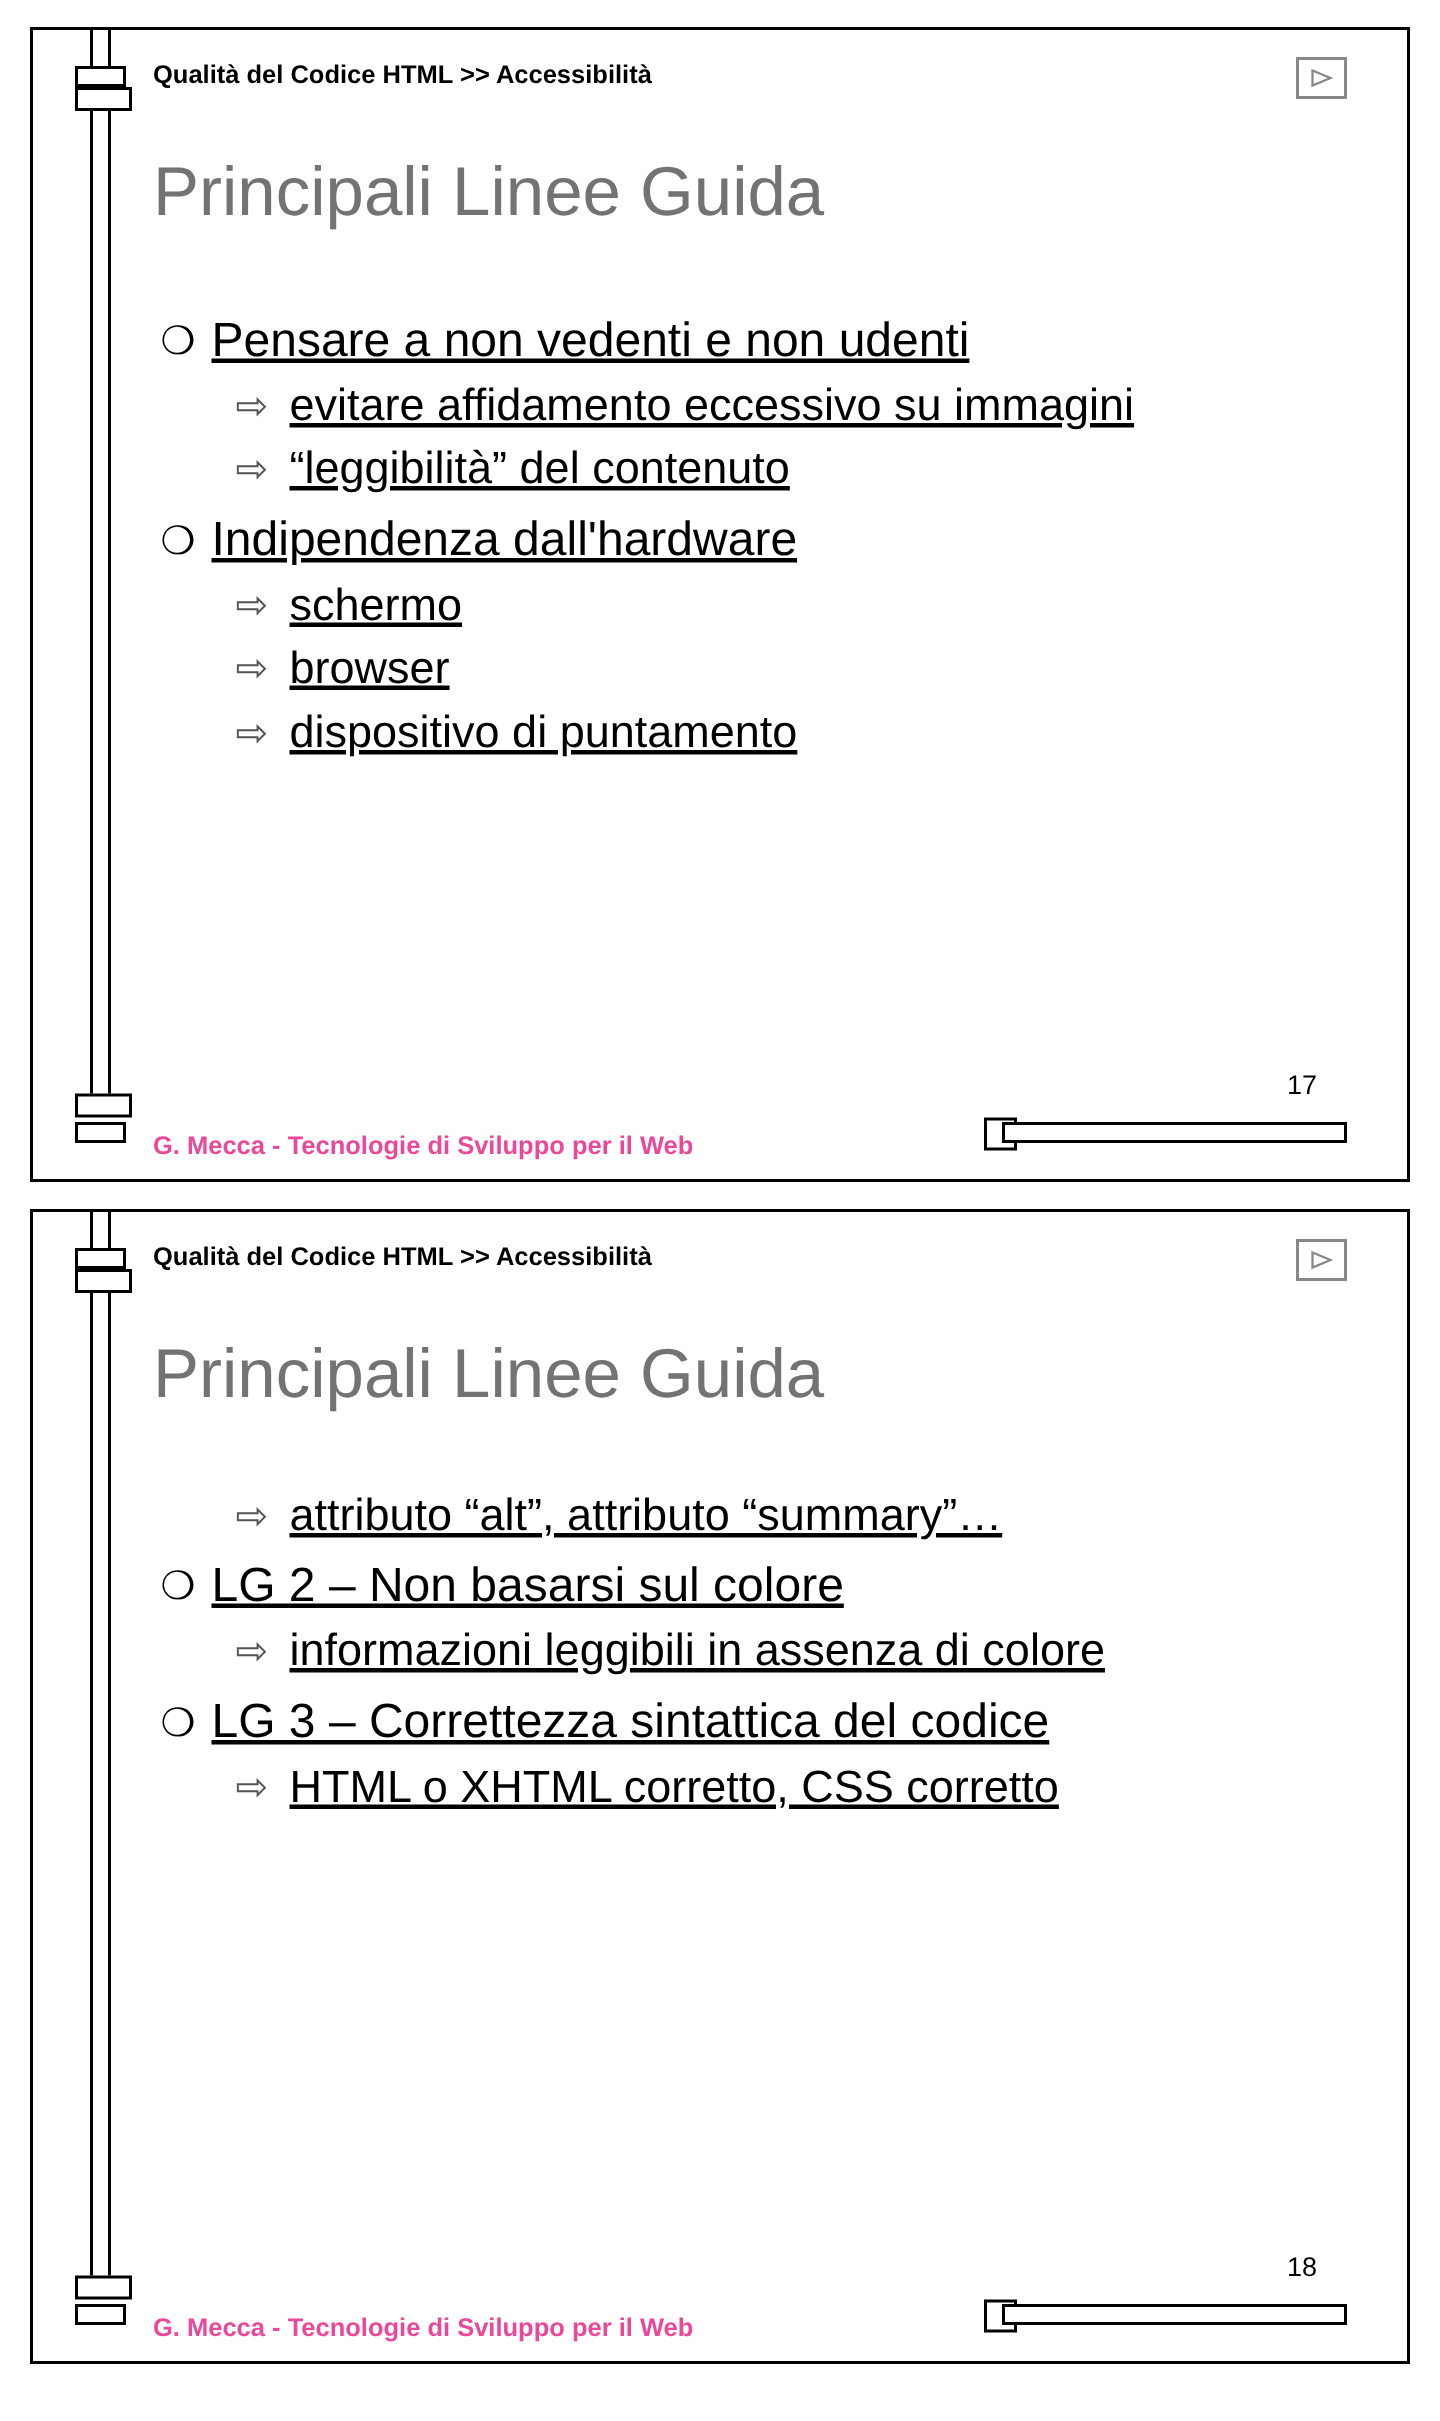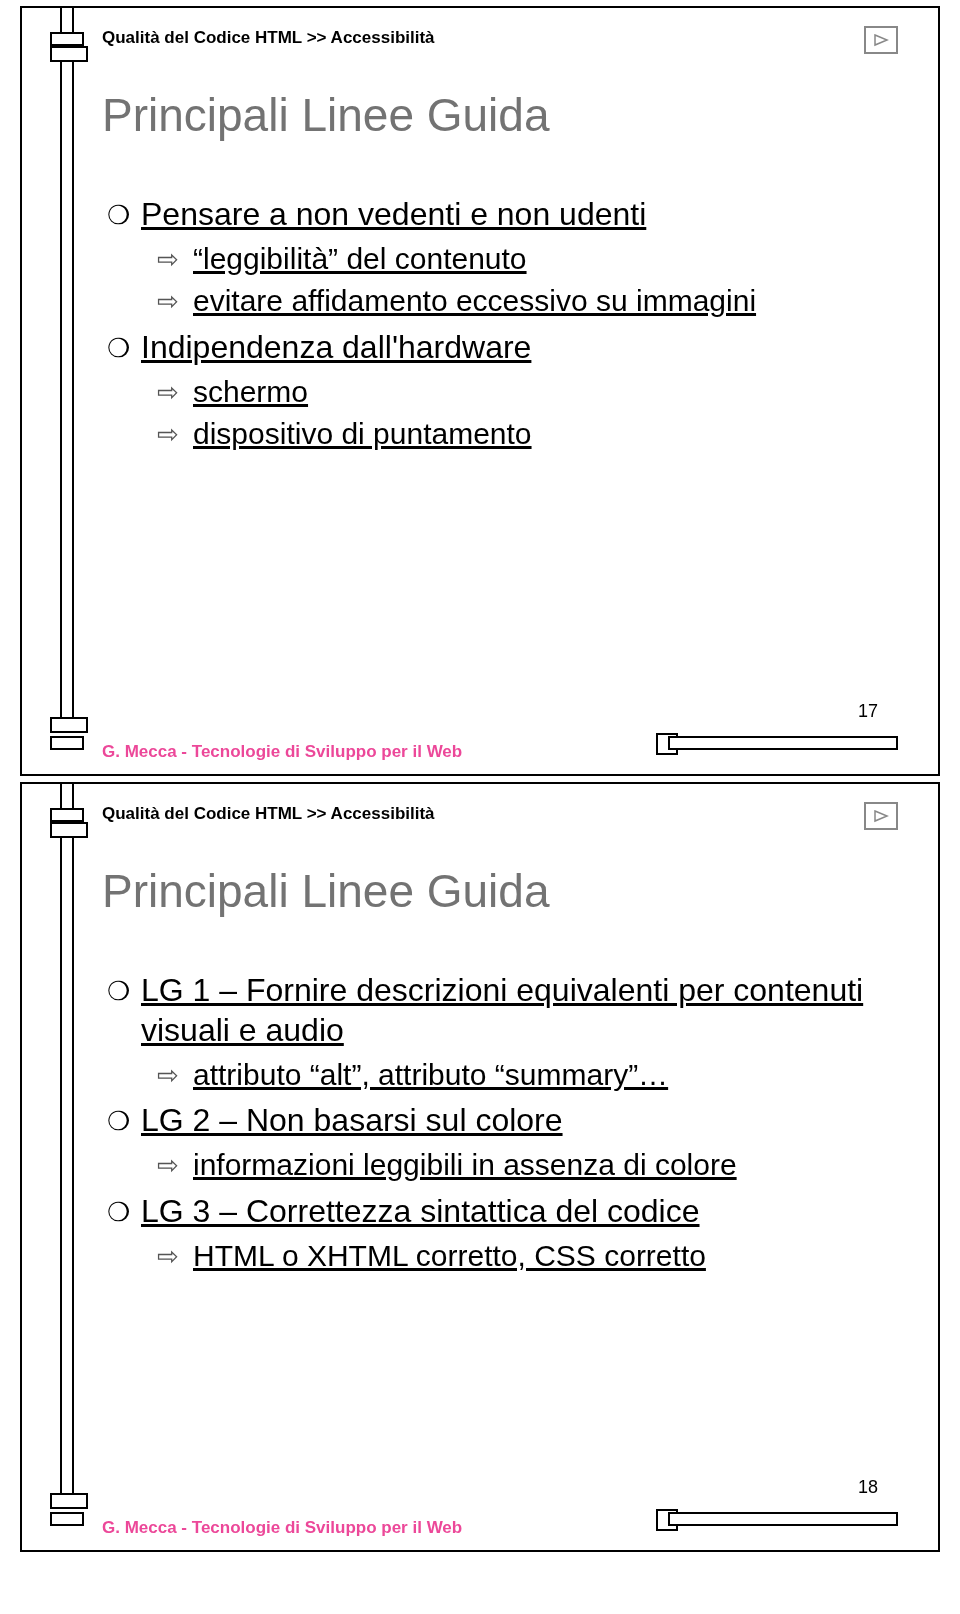--- a/index.html
+++ b/index.html
@@ -6,21 +6,21 @@
   body {
     margin: 0;
     padding: 0;
     background: #fff;
     font-family: Arial, Helvetica, sans-serif;
     width: 960px;
   }
   .slide {
     width: 920px;
     height: 770px;
-    margin: 6px auto;
+    margin: 18px auto;
     border: 2.5px solid #000;
     position: relative;
     background: #fff;
   }
   
   .hdr-tick-v {
     position: absolute;
     top: -2px; left: 38px;
     width: 14px; height: 45px;
     border: 2.5px solid #000;
@@ -165,24 +165,25 @@
   <div class="hdr-text">Qualità del Codice HTML &gt;&gt; Accessibilità</div>
   <div class="hdr-icon">
     <svg width="18" height="14" viewBox="0 0 18 14">
         <polygon points="3,2 15,7 3,12" fill="none" stroke="#888" stroke-width="1.5"></polygon>
       </svg>
   </div>
   <div class="spine"></div>
   <div class="slide-title">Principali Linee Guida</div>
   <div class="content">
     <div class="lvl1"><span class="bullet">❍</span><span>Pensare a non vedenti e non udenti</span></div>
+    <div class="lvl2"><span class="arrow">⇨</span><span>evitare affidamento eccessivo su immagini</span></div>
     <div class="lvl2"><span class="arrow">⇨</span><span>“leggibilità” del contenuto</span></div>
-    <div class="lvl2"><span class="arrow">⇨</span><span>evitare affidamento eccessivo su immagini</span></div>
     <div class="lvl1"><span class="bullet">❍</span><span>Indipendenza dall'hardware</span></div>
     <div class="lvl2"><span class="arrow">⇨</span><span>schermo</span></div>
+    <div class="lvl2"><span class="arrow">⇨</span><span>browser</span></div>
     <div class="lvl2"><span class="arrow">⇨</span><span>dispositivo di puntamento</span></div>
   </div>
   <div class="ftr-tick-h"></div>
   <div class="ftr-text">G. Mecca - Tecnologie di Sviluppo per il Web</div>
   <div class="ftr-page-tick"></div>
   <div class="ftr-page-box"></div>
   <div class="ftr-page-num">17</div>
 </div>
 
 <div class="slide">
@@ -190,21 +191,20 @@
   <div class="hdr-tick-h"></div>
   <div class="hdr-text">Qualità del Codice HTML &gt;&gt; Accessibilità</div>
   <div class="hdr-icon">
     <svg width="18" height="14" viewBox="0 0 18 14">
         <polygon points="3,2 15,7 3,12" fill="none" stroke="#888" stroke-width="1.5"></polygon>
       </svg>
   </div>
   <div class="spine"></div>
   <div class="slide-title">Principali Linee Guida</div>
   <div class="content">
-    <div class="lvl1"><span class="bullet">❍</span><span>LG 1 – Fornire descrizioni equivalenti per contenuti visuali e audio</span></div>
     <div class="lvl2"><span class="arrow">⇨</span><span>attributo “alt”, attributo “summary”…</span></div>
     <div class="lvl1"><span class="bullet">❍</span><span>LG 2 – Non basarsi sul colore</span></div>
     <div class="lvl2"><span class="arrow">⇨</span><span>informazioni leggibili in assenza di colore</span></div>
     <div class="lvl1"><span class="bullet">❍</span><span>LG 3 – Correttezza sintattica del codice</span></div>
     <div class="lvl2"><span class="arrow">⇨</span><span>HTML o XHTML corretto, CSS corretto</span></div>
   </div>
   <div class="ftr-tick-h"></div>
   <div class="ftr-text">G. Mecca - Tecnologie di Sviluppo per il Web</div>
   <div class="ftr-page-tick"></div>
   <div class="ftr-page-box"></div>

